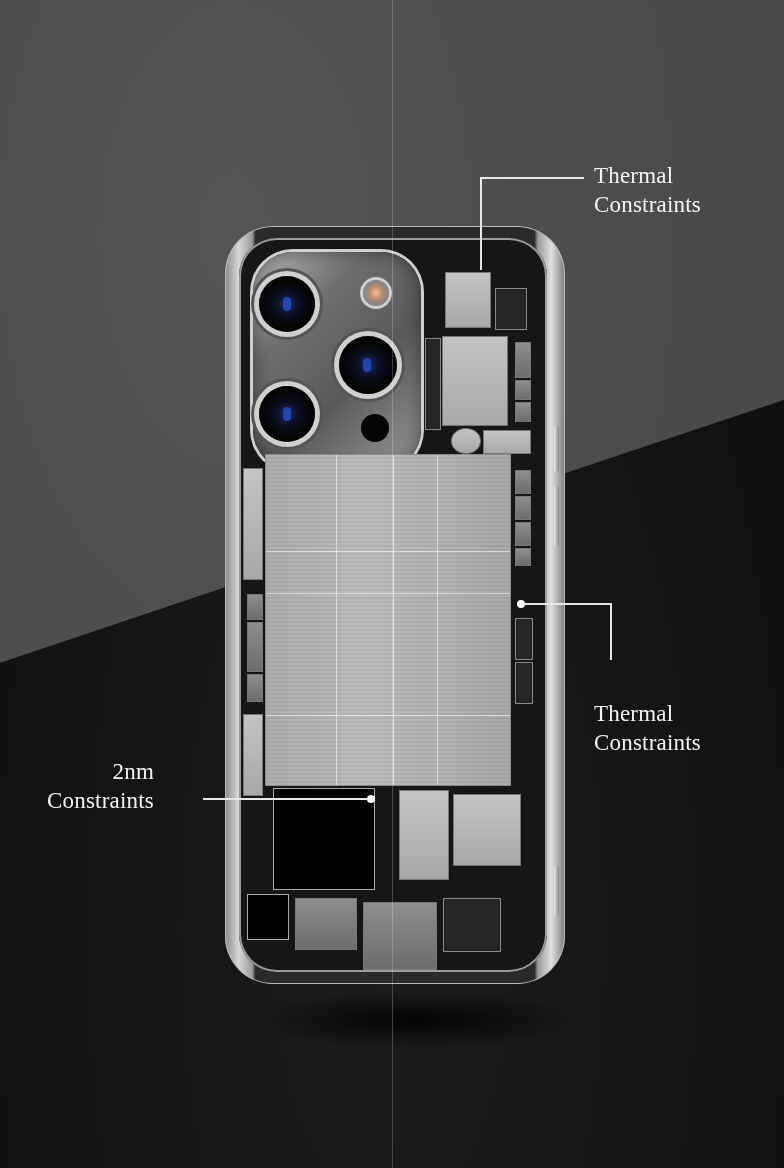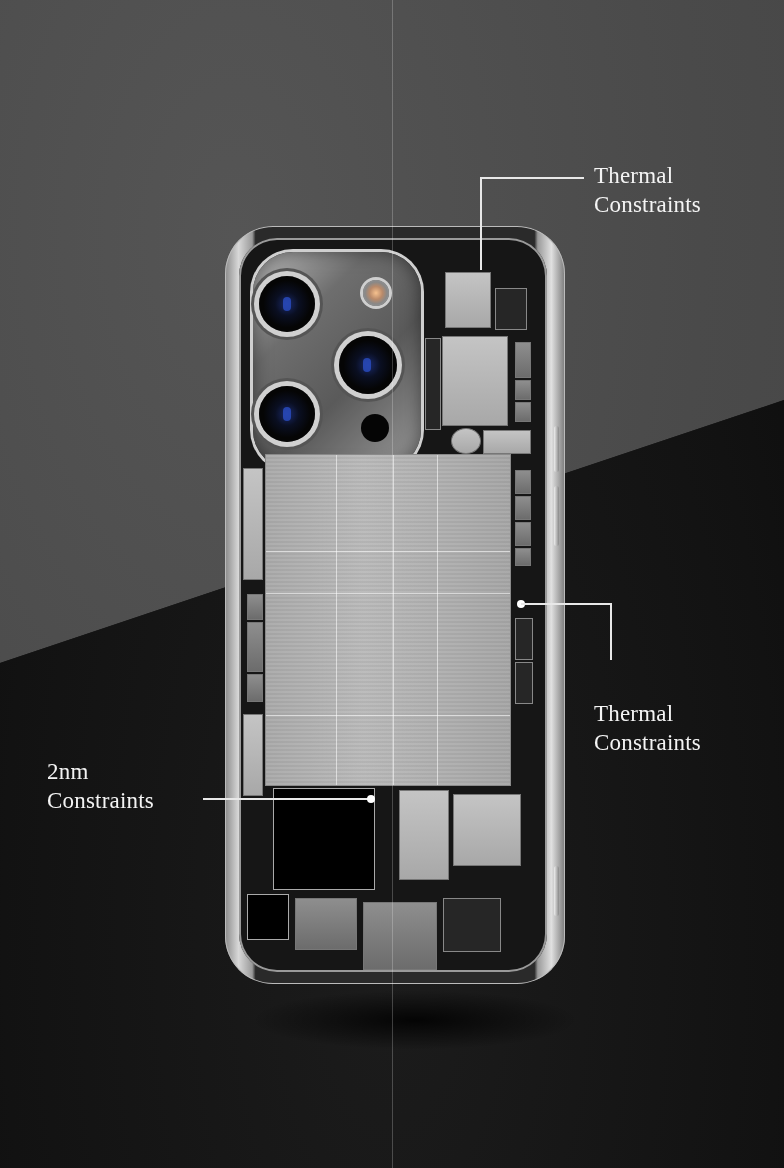--- a/index.html
+++ b/index.html
@@ -122,17 +122,17 @@
   <div class="dot" style="left:517px;top:600px;"></div>
   <div class="leader" style="left:521px;top:603px;width:90px;height:2px;"></div>
   <div class="leader" style="left:610px;top:603px;width:2px;height:57px;"></div>
   <div class="label" style="left:594px;top:699px;">
     <div>Thermal</div>
     <div>Constraints</div>
   </div>
 
   <div class="leader" style="left:203px;top:798px;width:168px;height:2px;"></div>
   <div class="dot" style="left:367px;top:795px;"></div>
-  <div class="label" style="left:47px;top:757px;">
+  <div class="label" style="left:47px;top:757px;text-align:right;">
     <div>2nm</div>
     <div>Constraints</div>
   </div>
 </div>
 
 </body></html>

